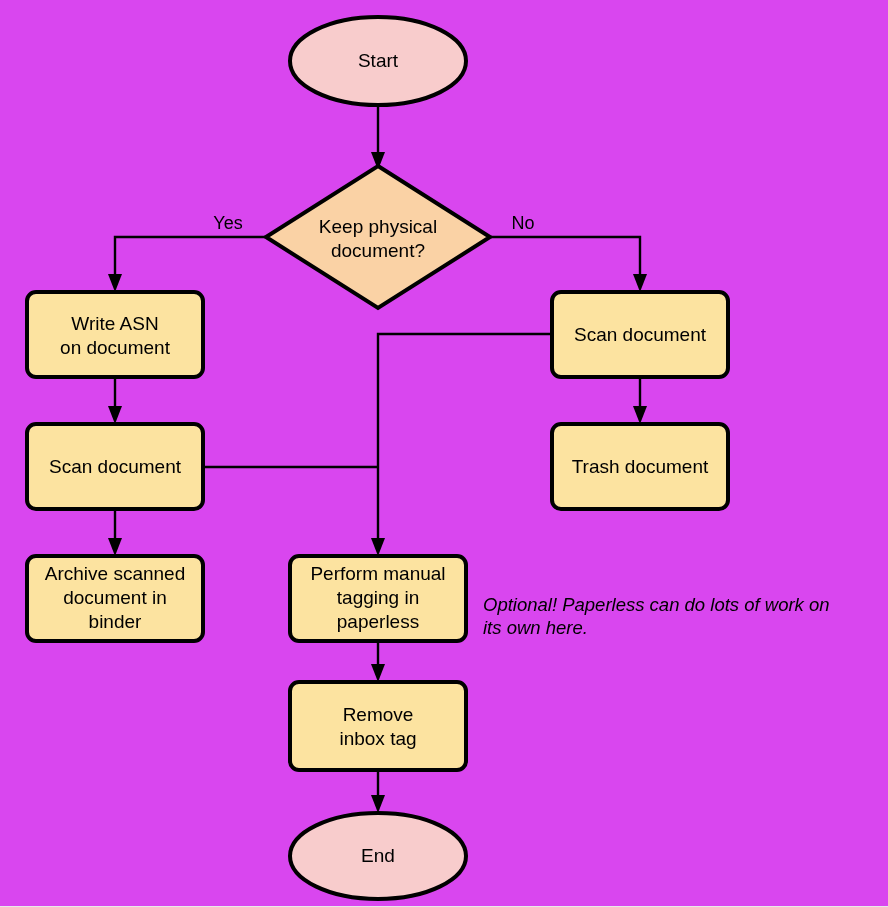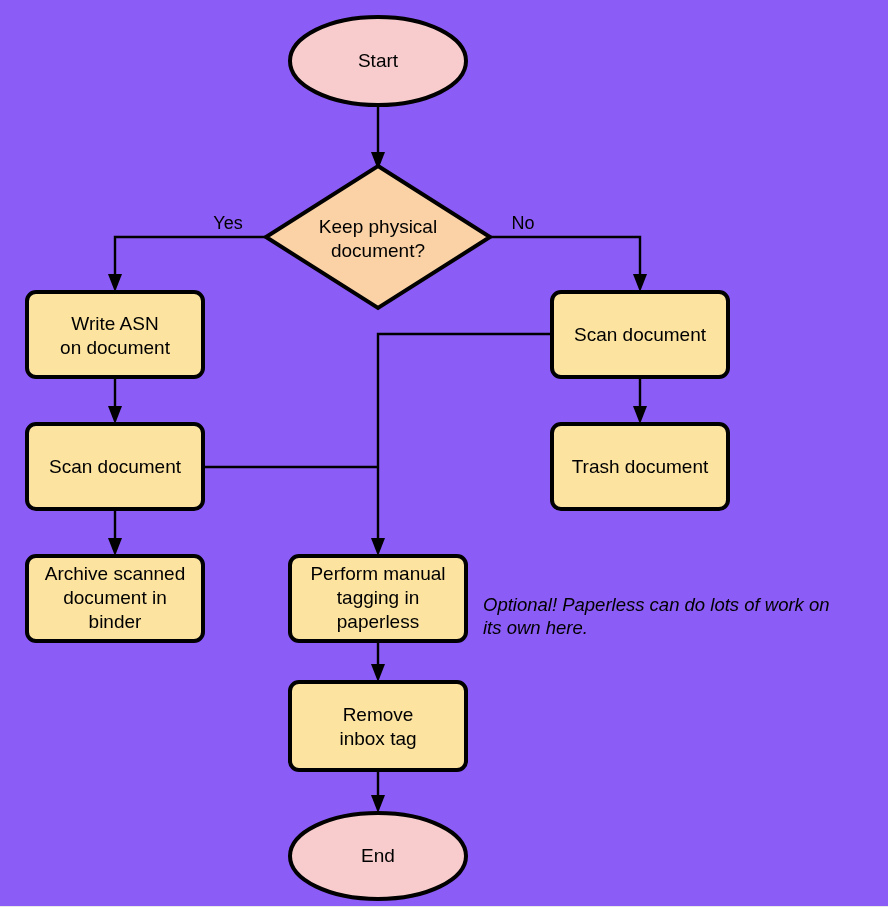--- a/index.html
+++ b/index.html
@@ -9,21 +9,21 @@
     background: #ffffff;
   }
   body {
     font-family: "Liberation Sans", sans-serif;
     -webkit-font-smoothing: antialiased;
   }
   #canvas {
     position: relative;
     width: 888px;
     height: 907px;
-    background: #8b5cf6;
+    background: #d946ef;
     overflow: hidden;
   }
   #diagram-svg {
     position: absolute;
     left: 0;
     top: 0;
     width: 888px;
     height: 907px;
   }
   .node-text {

